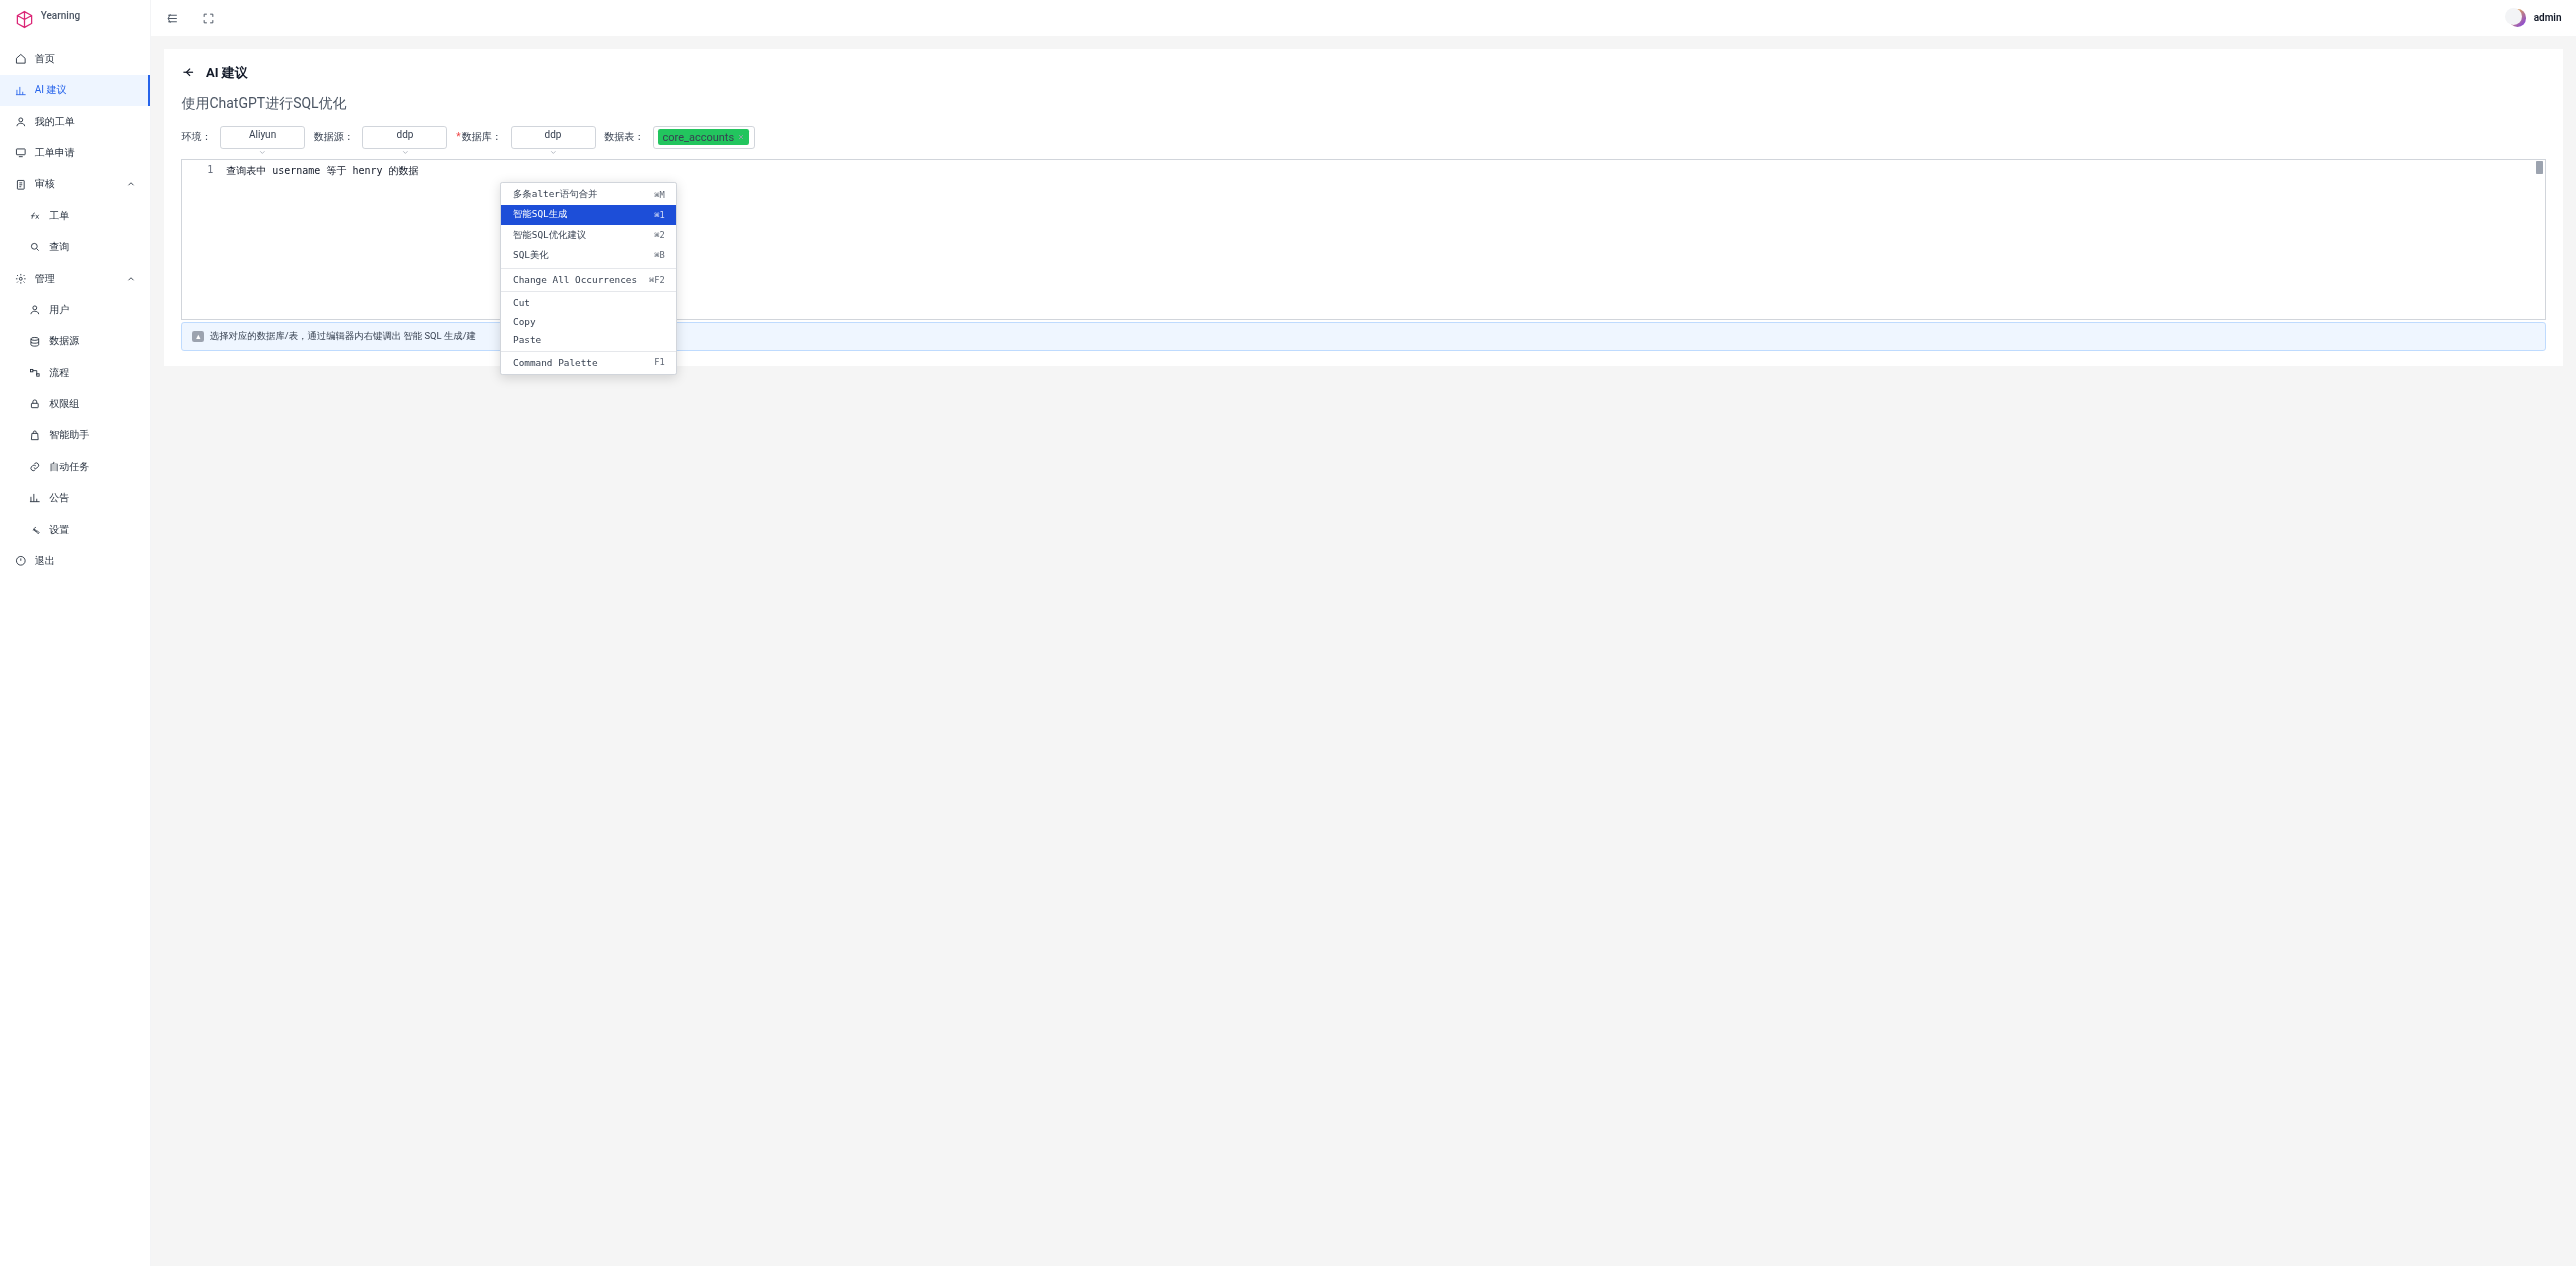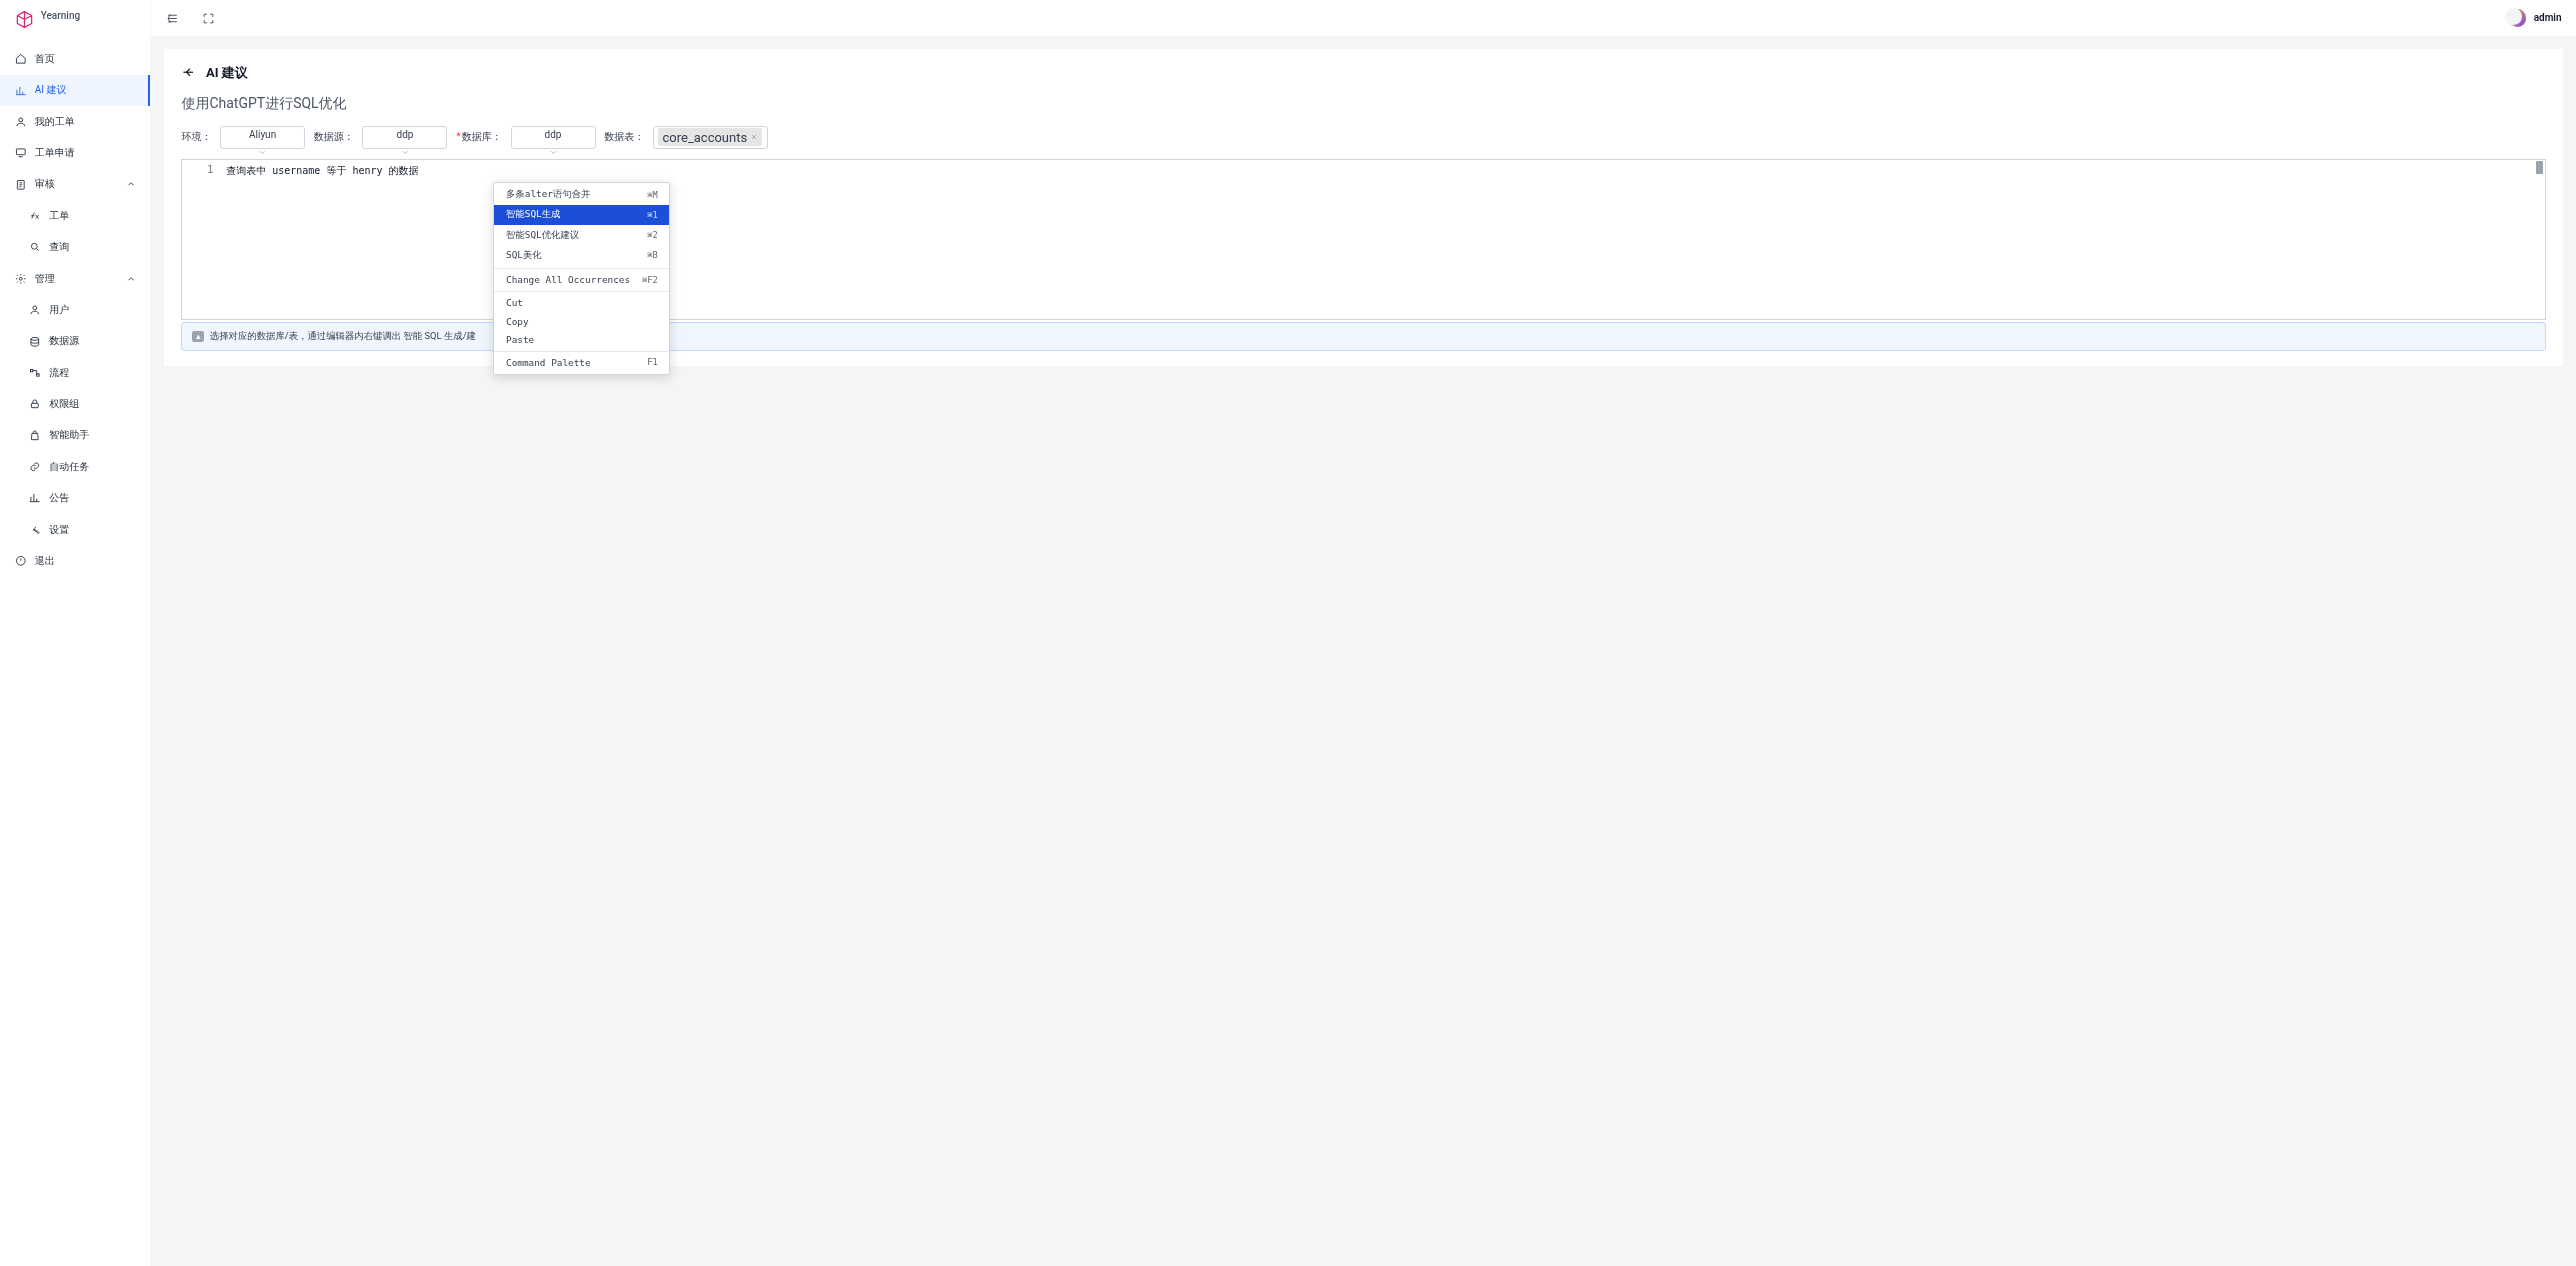--- a/index.html
+++ b/index.html
@@ -42,31 +42,31 @@
 .tab.active { color:#2563eb; }
 .tab.active::after { content:""; position:absolute; left:0; right:0; bottom:-0.7px; height:1.4px; background:#2563eb; }
 
 .form-row { display:flex; align-items:center; gap:8.7px; margin-top:13px; flex-wrap:wrap; }
 .form-label { color:#374151; font-size:10px; }
 .req { color:#ef4444; margin-right:1.4px; }
 .select { display:inline-flex; align-items:center; justify-content:space-between; border:0.7px solid #d1d5db; border-radius:2.9px; padding:2.9px 7.2px; min-width:85px; height:23px; cursor:pointer; background:#fff; gap:7.2px;flex-direction:column; }
 .select-text { color:#374151; }
 .chev { width:8.7px; height:8.7px; color:#9ca3af; }
 .tag-box { display:inline-flex; align-items:center; border:0.7px solid #d1d5db; border-radius:2.9px; padding:2.2px 4.3px; height:23px; background:#fff; gap:2.9px; }
-.tag { display:inline-flex; align-items:center; background:#e5e5e5; border-radius:2.2px; padding:1.4px 4.3px; font-size:13px; color:#374151; gap:2.9px; }
+.tag { display:inline-flex; align-items:center; background:#22c55e; border-radius:2.2px; padding:1.4px 4.3px; font-size:11px; color:#374151; gap:2.9px; }
 .tag-x { width:8px; height:8px; cursor:pointer; color:#9ca3af; }
 
 .editor-wrap { border:0.7px solid #d1d5db; margin-top:10px; position:relative; background:#fff; }
 .editor { display:flex; height:159px; font-family:ui-monospace,Menlo,Monaco,Consolas,monospace; font-size:10px; }
 .gutter { width:38px; text-align:right; padding:4.3px 7.2px 4.3px 0; color:#6b7280; background:#fff; user-select:none; }
 .code-area { flex:1; padding:4.3px 5.8px; position:relative; }
 .code-line { white-space:pre; color:#111827; }
 .minimap { position:absolute; right:1.4px; top:1.4px; width:7.2px; height:13px; background:#9ca3af; border-radius:0.7px; }
 
-.context-menu { position:absolute; top:22px; left:273px; width:177px; background:#fff; border:0.7px solid #d1d5db; border-radius:2.2px; box-shadow:0 2.9px 11.6px rgba(0,0,0,0.15); padding:2.2px 0; z-index:50; font-size:9.4px; }
+.context-menu { position:absolute; top:22px; left:280px; width:177px; background:#fff; border:0.7px solid #d1d5db; border-radius:2.2px; box-shadow:0 2.9px 11.6px rgba(0,0,0,0.15); padding:2.2px 0; z-index:50; font-size:9.4px; }
 .ctx-item { display:flex; justify-content:space-between; align-items:center; padding:3.6px 11.6px; cursor:pointer; color:#374151; }
 .ctx-item.highlight { background:#1d4ed8; color:#fff; }
 .ctx-sep { height:0.7px; background:#e5e7eb; margin:2.2px 0; }
 .ctx-shortcut { color:inherit; opacity:0.8; font-size:8.7px; }
 
 .hint-bar { border:0.7px solid #bfdbfe; background:#eff6ff; padding:7.2px 10px; border-radius:2.9px; margin-top:2.2px; display:flex; align-items:center; gap:5.8px; color:#374151; font-size:9.4px; }
 .hint-icon { width:11.6px; height:11.6px; background:#9ca3af; border-radius:2.2px; display:flex; align-items:center; justify-content:center; color:#fff; font-size:7.2px; }
 
 .card2 { background:#fff; padding:13px 17.4px; margin-top:10px; }
 .result-title { font-weight:600; color:#374151; font-size:10px; }

